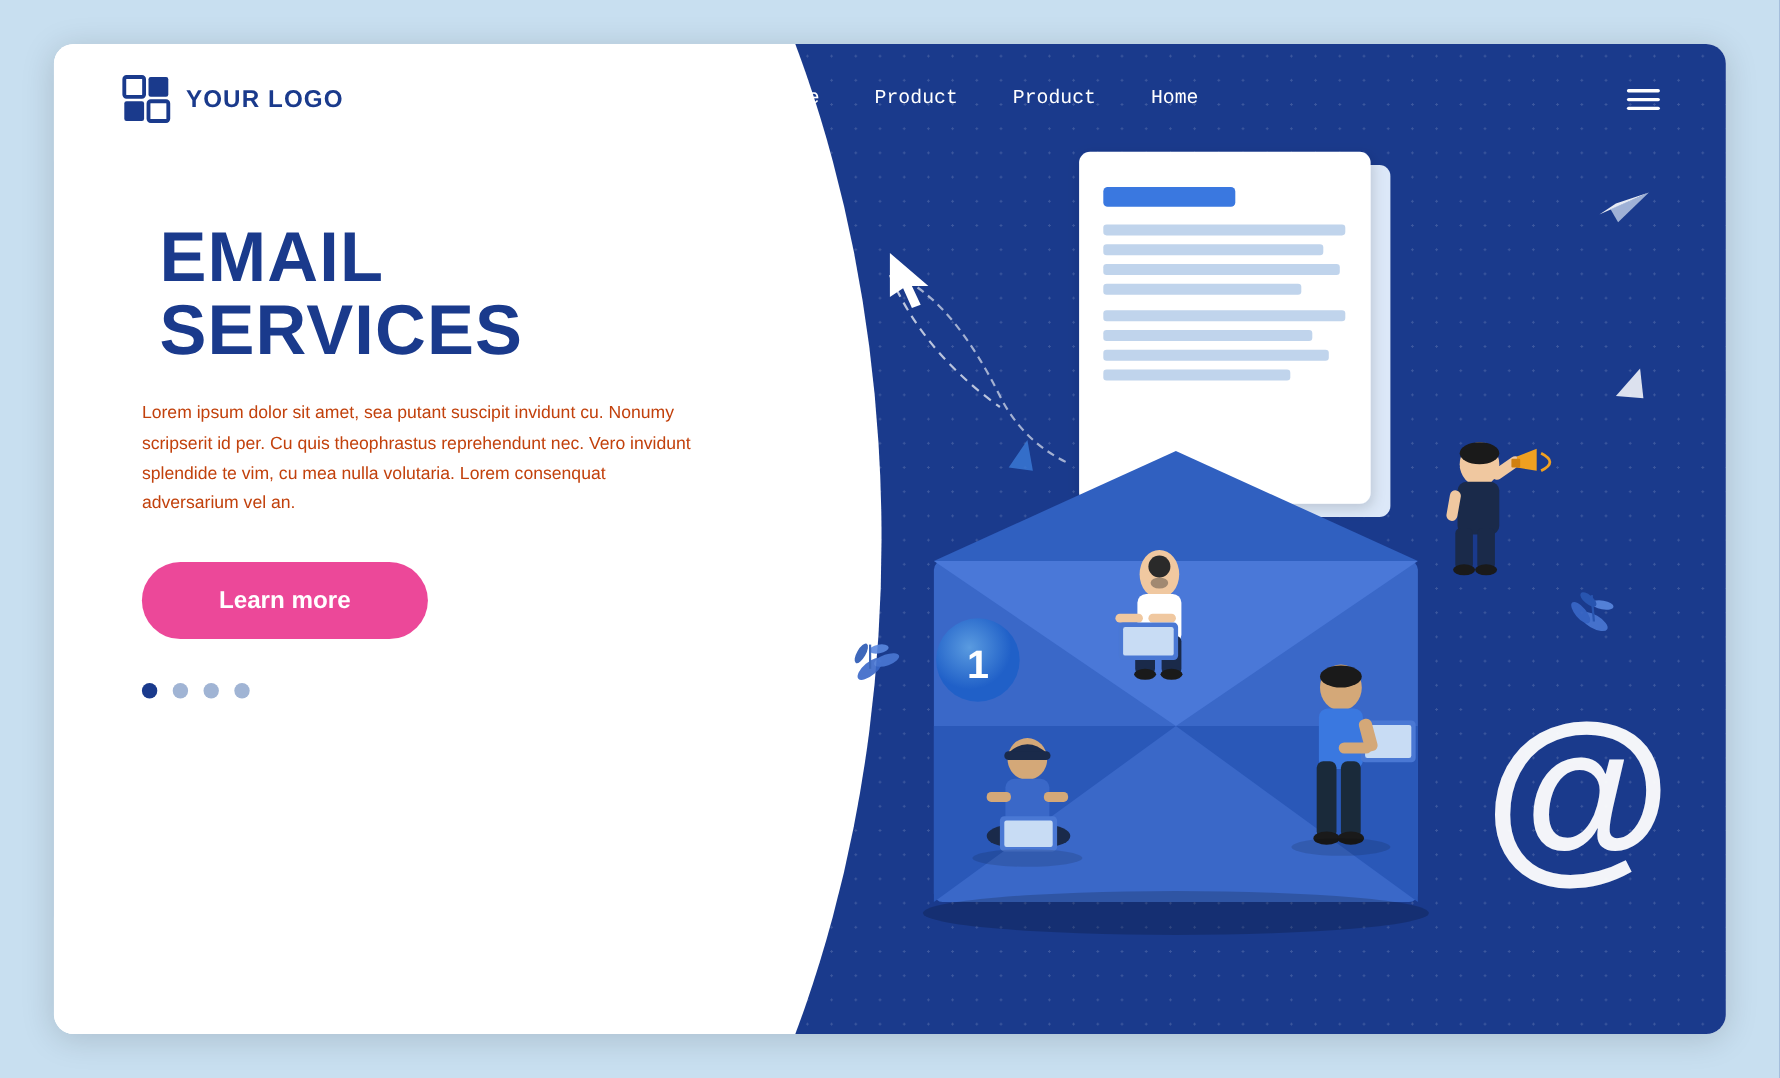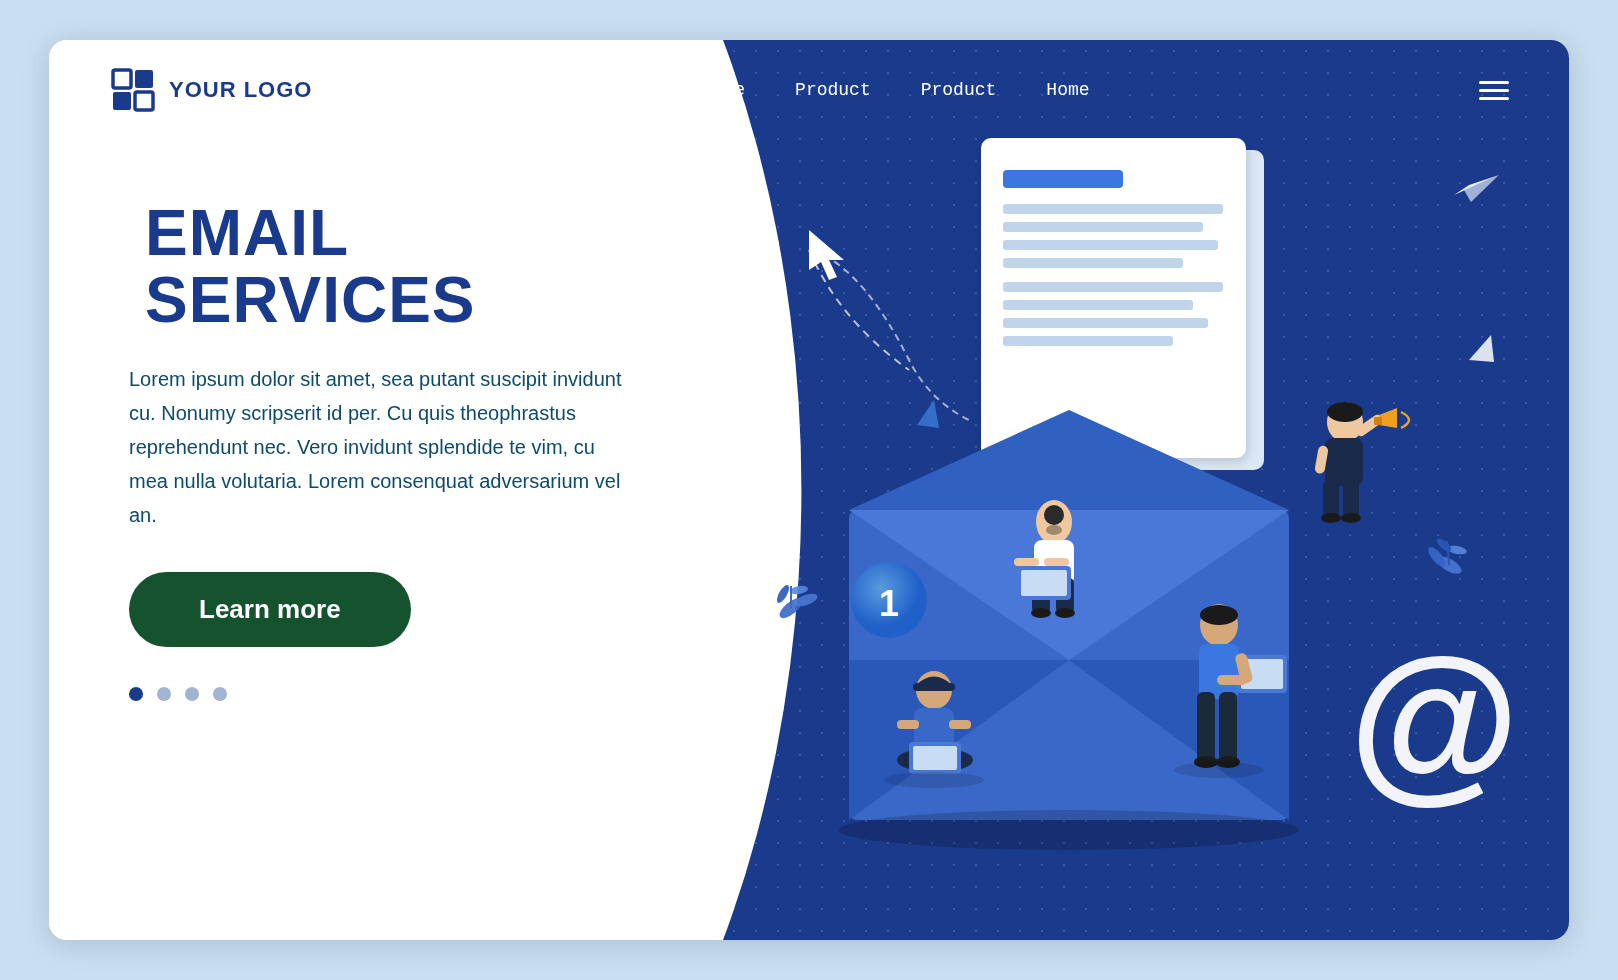--- a/index.html
+++ b/index.html
@@ -112,32 +112,32 @@
       font-size: 64px;
       font-weight: 900;
       color: #1a3a8c;
       text-transform: uppercase;
       line-height: 1.05;
       margin-bottom: 28px;
       letter-spacing: 1px;
       margin-left: 16px;
     }
     .hero-description {
-      font-size: 20px;
-      color: #0c4a6e;
+      font-size: 16px;
+      color: #c2410c;
       line-height: 1.7;
       margin-bottom: 40px;
     }
     .learn-more-btn {
-      background: #14532d;
+      background: #ec4899;
       color: white;
       border: none;
       padding: 22px 70px;
       border-radius: 50px;
-      font-size: 26px;
+      font-size: 22px;
       font-weight: 700;
       cursor: pointer;
       margin-bottom: 32px;
     }
     .pagination-dots {
       display: flex;
       gap: 14px;
       margin-top: 8px;
     }
     .dot {

